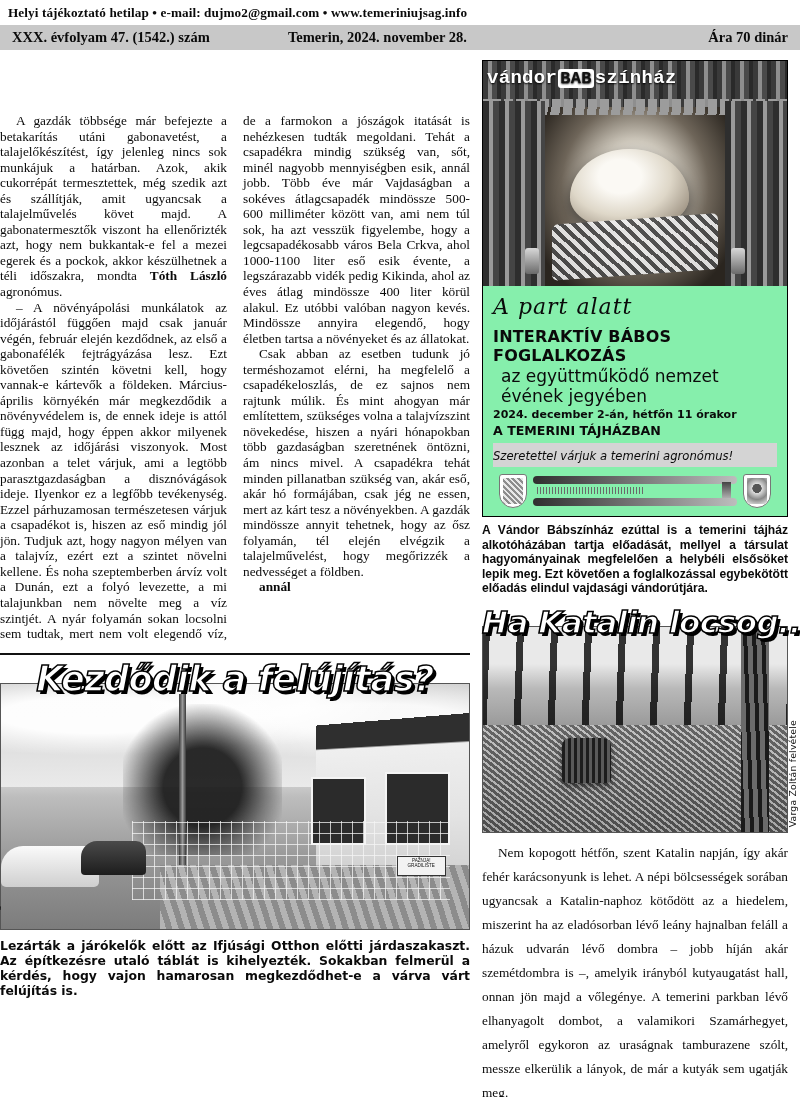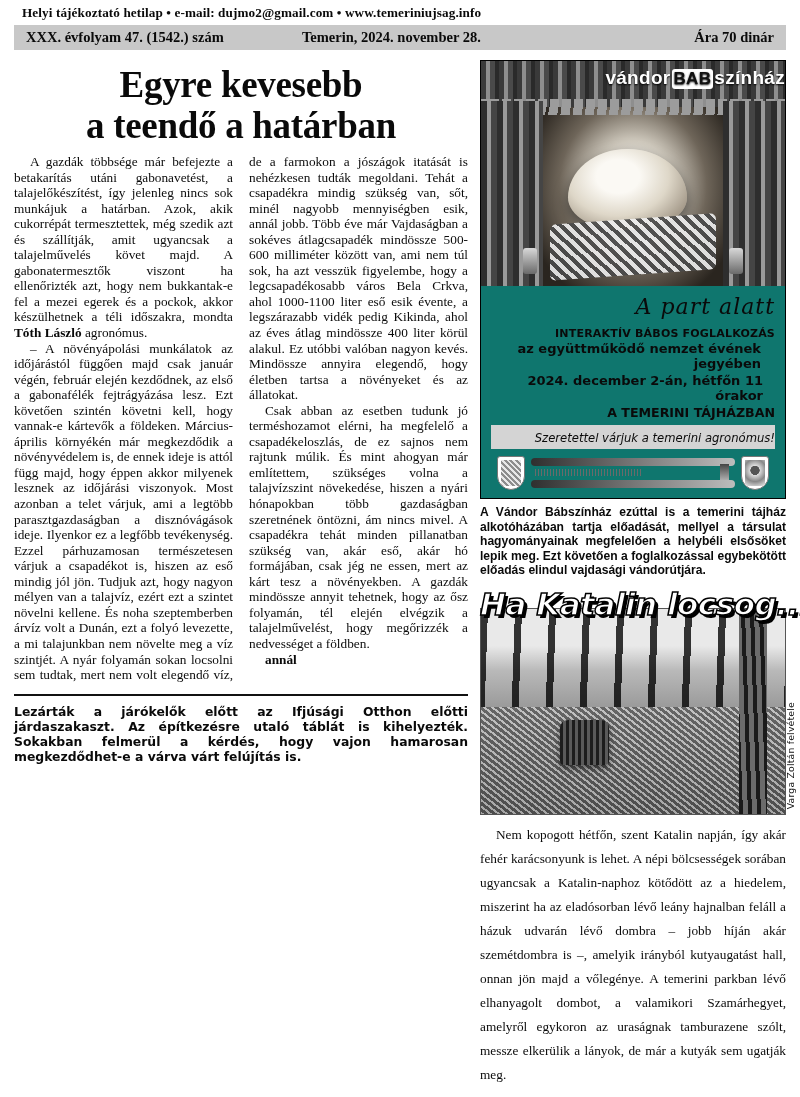--- a/index.html
+++ b/index.html
@@ -3,21 +3,21 @@
 <meta charset="utf-8">
 <style>
   html,body{margin:0;padding:0;background:#fff;}
   body{
     width:800px;height:1097px;
     font-family:"Liberation Serif",serif;
     color:#0a0a0a;
     overflow:hidden;
     position:relative;
   }
-  .page{width:800px;height:1097px;position:relative;box-sizing:border-box;padding:0 14px;}
+  .page{width:800px;height:1097px;position:relative;box-sizing:border-box;padding:0 0;}
 
   
   .tagline{
     font-family:"Liberation Serif",serif;
     font-weight:bold;font-size:13.2px;letter-spacing:.1px;
     padding:5px 4px 2px 8px;white-space:nowrap;
   }
   .masthead{position:relative;height:86px;margin-top:-2px;}
   .masthead .rules{position:absolute;right:2px;top:8px;width:330px;}
   .masthead .rules i{display:block;height:2px;background:#7a7a7a;margin-bottom:3px;}
@@ -93,36 +93,36 @@
     border-radius:50% 50% 46% 46%/60% 60% 40% 40%;
     background:radial-gradient(ellipse at 42% 34%,#fbf9f4 0 22%,#ded7c8 52%,#9f9484 82%,#6d6354 100%);
     box-shadow:0 6px 14px rgba(0,0,0,.55);
   }
   .stage-photo .cloth{
     position:absolute;left:4%;right:4%;bottom:6%;height:30%;
     background:repeating-linear-gradient(45deg,#efefef 0 4px,#4a4a4a 4px 8px);
     opacity:.9;border-radius:6px;transform:skewY(-4deg);
   }
   .adtitle{
-    position:absolute;top:6px;left:13px;right:0;text-align:right;z-index:5;
-    font-family:Liberation Sans, sans-serif;font-size:19px;color:#fff;font-weight:600;
+    position:absolute;top:6px;left:4px;right:0;text-align:left;z-index:5;
+    font-family:Liberation Mono, monospace;font-size:19px;color:#fff;font-weight:600;
     letter-spacing:.3px;text-shadow:0 1px 2px #000;
   }
   .adtitle .bab{
     display:inline-block;background:#fff;color:#111;border-radius:3px;
     padding:0 2px;margin:0 1px;font-weight:bold;font-size:17px;
   }
-  .adbody{padding:4px 10px 2px 10px;text-align:right;background:#0f766e;}
+  .adbody{padding:4px 10px 2px 10px;text-align:left;background:#86efac;}
   .script{
     font-family:"DejaVu Serif",serif;font-style:italic;font-size:22px;
     margin:4px 0 8px 0;letter-spacing:1px;
   }
-  .adl1{font-family:"DejaVu Sans",sans-serif;font-size:11px;font-weight:bold;letter-spacing:.2px;margin:1px 0;}
-  .adl2{font-family:"DejaVu Sans",sans-serif;font-size:13px;margin:1px 14px;font-weight:bold;}
-  .adl3{font-family:"DejaVu Sans",sans-serif;font-size:13px;font-weight:bold;margin:2px 12px;}
+  .adl1{font-family:"DejaVu Sans",sans-serif;font-size:16px;font-weight:bold;letter-spacing:.2px;margin:1px 0;}
+  .adl2{font-family:"DejaVu Sans",sans-serif;font-size:17px;margin:1px 8px;}
+  .adl3{font-family:"DejaVu Sans",sans-serif;font-size:11px;font-weight:bold;margin:2px 0;}
   .adl4{font-family:"DejaVu Sans",sans-serif;font-size:12.6px;font-weight:bold;margin:1px 0 5px 0;}
   .adstrip{background:#d4d4d4;padding:3px 0;margin:2px 0 4px 0;}
   .adstrip span{font-family:"DejaVu Sans",sans-serif;font-style:italic;font-size:11.6px;}
   .sponsors{display:flex;align-items:center;justify-content:space-around;height:36px;padding:2px 6px 5px 6px;}
   .crest{width:26px;height:32px;background:#fff;border:1px solid #777;
     border-radius:3px 3px 14px 14px;position:relative;overflow:hidden;}
   .crest:before{content:"";position:absolute;inset:3px;
     background:repeating-linear-gradient(45deg,#8d8d8d 0 2px,#e8e8e8 2px 4px);}
   .crest2:before{background:radial-gradient(circle at 50% 40%,#555 0 24%,#ddd 26%,#888 60%,#eee 100%);}
   .banner{flex:1;height:30px;margin:0 6px;position:relative;}
@@ -234,33 +234,51 @@
     <span class="l">XXX. évfolyam 47. (1542.) szám</span>
     <span class="c">Temerin, 2024. november 28.</span>
     <span class="r">Ára 70 dinár</span>
   </div>
 
   <div class="body-wrap">
 
     <div class="left">
 
       <h1 class="lead">
-        <span>Egyre kevesebb</span><br>
-        <span>a teendő a határban</span>
+        <br>
       </h1>
 
       <div class="cols2" style="height:532px;">
         <p><span>A gazdák többsége már befejezte a betakarítás utáni gabonavetést, a talajelőkészítést, így jelenleg nincs sok munkájuk a határban. Azok, akik cukorrépát termesztettek, még szedik azt és szállítják, amit ugyancsak a talajelművelés követ majd. A gabonatermesztők viszont ha ellenőrizték azt, hogy nem bukkantak-e fel a mezei egerek és a pockok, akkor készülhetnek a téli időszakra, mondta </span><b class="nm">Tóth László</b><span> agronómus.</span></p>
         <p>– A növényápolási munkálatok az időjárástól függően majd csak január végén, február elején kezdődnek, az első a gabonafélék fejtrágyázása lesz. Ezt követően szintén követni kell, hogy vannak-e kártevők a földeken. Március-április környékén már megkezdődik a növényvédelem is, de ennek ideje is attól függ majd, hogy éppen akkor milyenek lesznek az időjárási viszonyok. Most azonban a telet várjuk, ami a legtöbb parasztgazdaságban a disznóvágások ideje. Ilyenkor ez a legfőbb tevékenység. Ezzel párhuzamosan természetesen várjuk a csapadékot is, hiszen az eső mindig jól jön. Tudjuk azt, hogy nagyon mélyen van a talajvíz, ezért ezt a szintet növelni kellene. És noha szeptemberben árvíz volt a Dunán, ezt a folyó levezette, a mi talajunkban nem növelte meg a víz szintjét. A nyár folyamán sokan locsolni sem tudtak, mert nem volt elegendő víz, de a farmokon a jószágok itatását is nehézkesen tudták megoldani. Tehát a csapadékra mindig szükség van, sőt, minél nagyobb mennyiségben esik, annál jobb. Több éve már Vajdaságban a sokéves átlagcsapadék mindössze 500-600 milliméter között van, ami nem túl sok, ha azt vesszük figyelembe, hogy a legcsapadékosabb város Bela Crkva, ahol 1000-1100 liter eső esik évente, a legszárazabb vidék pedig Kikinda, ahol az éves átlag mindössze 400 liter körül alakul. Ez utóbbi valóban nagyon kevés. Mindössze annyira elegendő, hogy életben tartsa a növényeket és az állatokat.</p>
         <p>Csak abban az esetben tudunk jó terméshozamot elérni, ha megfelelő a csapadékeloszlás, de ez sajnos nem rajtunk múlik. És mint ahogyan már említettem, szükséges volna a talajvízszint növekedése, hiszen a nyári hónapokban több gazdaságban szeretnének öntözni, ám nincs mivel. A csapadékra tehát minden pillanatban szükség van, akár eső, akár hó formájában, csak jég ne essen, mert az kárt tesz a növényekben. A gazdák mindössze annyit tehetnek, hogy az ősz folyamán, tél elején elvégzik a talajelművelést, hogy megőrizzék a nedvességet a földben.</p>
         <p class="byline">annál</p>
       </div>
 
       <div class="hr"></div>
 
+      <div style="position:relative;margin-top:6px;">
+        <div class="bannerhead bh-kez">Kezdődik a felújítás?</div>
+
+        <div class="photo street">
+          <div class="sky"></div>
+          <div class="bldg"></div>
+          <div class="win w1"></div>
+          <div class="win w2"></div>
+          <div class="tree"></div>
+          <div class="pole"></div>
+          <div class="walk"></div>
+          <div class="fence"></div>
+          <div class="car1"></div>
+          <div class="car2"></div>
+          <div class="sign" style="font-family:'Liberation Sans',sans-serif;font-size:4.6px;line-height:5px;color:#111;text-align:center;padding-top:1px;">PAŽNJA! GRADILIŠTE</div>
+        </div>
+
+        <div class="vcredit" style="left:-10px;bottom:4px;">Varga Zoltán felvétele</div>
+      </div>
 
       <div class="capbold2">Lezárták a járókelők előtt az Ifjúsági Otthon előtti járdaszakaszt. Az építkezésre utaló táblát is kihelyezték. Sokakban felmerül a kérdés, hogy vajon hamarosan megkezdődhet-e a várva várt felújítás is.</div>
     </div>
 
     <div class="right">
 
       <div class="adbox">
         <div class="adstage">
           <div class="stage-photo">
             <div class="loaf"></div>

